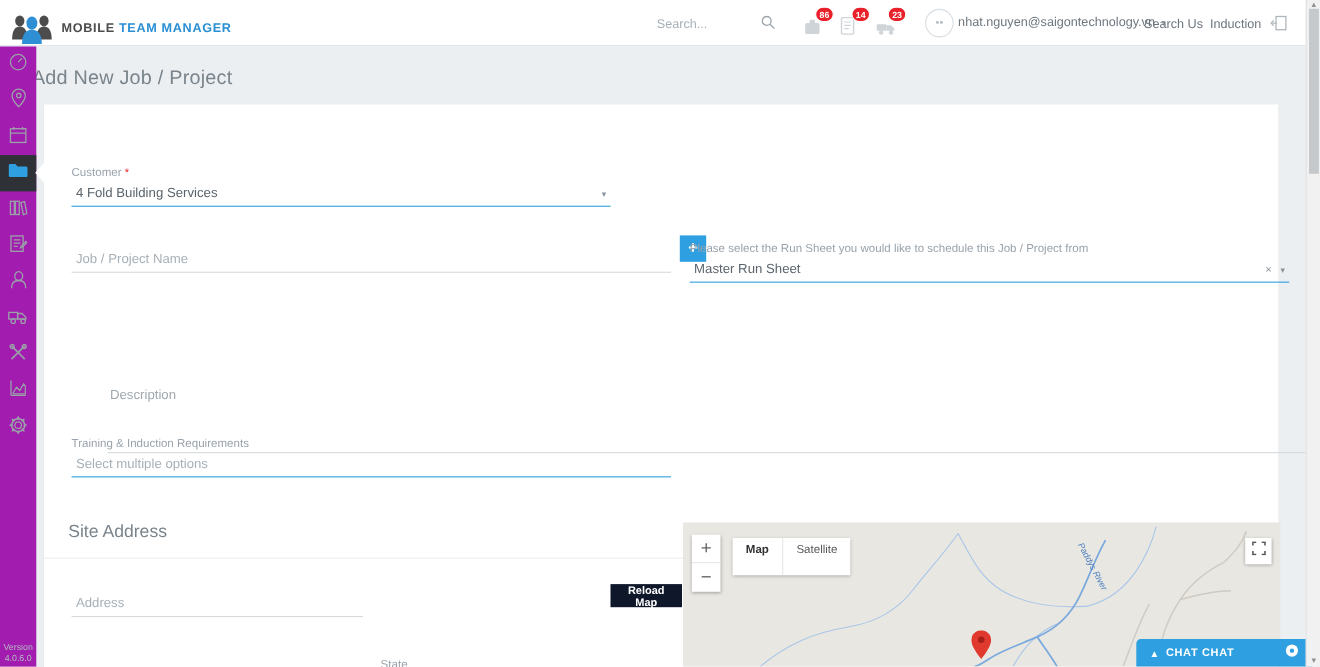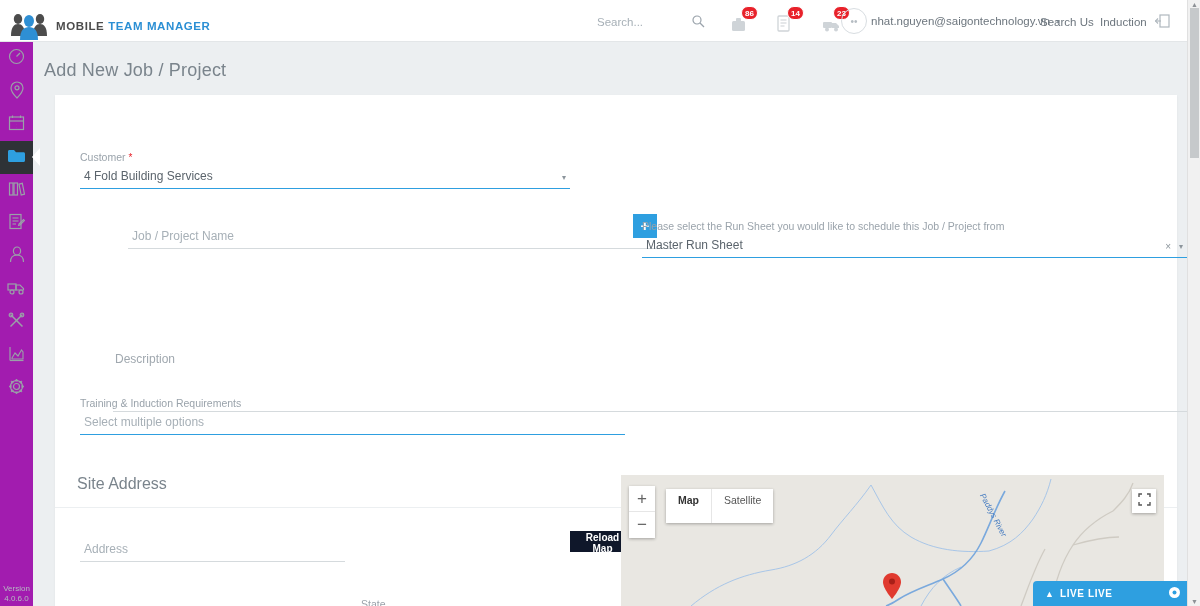--- a/index.html
+++ b/index.html
@@ -25,21 +25,21 @@
     position: absolute; left: 595px; top: 12px; width: 120px; height: 20px;
     display: flex; align-items: center;
   }
   .search-input {
     border: none; outline: none; background: transparent;
     font-size: 11.5px; color: #9aa3ab; width: 95px;
     font-family: "Liberation Sans", sans-serif;
   }
   .search-input::placeholder { color: #a7b0b7; }
   .search-icon { position: absolute; right: 10px; top: 2px; color: #9aa3ab; }
-  .notif-group { position: absolute; left: 728px; top: 6px; display: flex; gap: 20px; }
+  .notif-group { position: absolute; left: 728px; top: 6px; display: flex; gap: 7px; }
   .notif { position: relative; width: 26px; height: 28px; cursor: pointer; }
   .notif svg { position: absolute; bottom: 2px; left: 2px; fill: #cfd4d8; }
   .badge {
     position: absolute; top: 0; right: -4px;
     background: #e8212a; color: #fff; border-radius: 9px;
     font-size: 8px; font-weight: bold; line-height: 13px;
     min-width: 17px; height: 14px; text-align: center; padding: 0 2px;
     border: 1px solid #fff;
   }
   .user-area { position: absolute; left: 841px; top: 8px; display: flex; align-items: center; }
@@ -70,21 +70,21 @@
     width: 0; height: 0;
     border-top: 9px solid transparent; border-bottom: 9px solid transparent;
     border-right: 8px solid #ffffff;
   }
   .version {
     position: absolute; bottom: 2px; left: 0; width: 33px;
     color: #b4bbc1; font-size: 8px; text-align: center; line-height: 10px;
   }
 
   
-  .main { position: absolute; top: 42px; left: 33px; width: 1160px; height: 564px; background: #eceff1; }
+  .main { position: absolute; top: 42px; left: 18px; width: 1160px; height: 564px; background: #eceff1; }
   .page-title {
     font-size: 18px; color: #7a848c; font-weight: normal;
     padding: 18px 0 0 11px; letter-spacing: .2px;
   }
   .card {
     position: absolute; top: 53px; left: 22px; width: 1122px; height: 540px;
     background: #ffffff; box-shadow: 0 1px 2px rgba(0,0,0,.06);
   }
 
   .fld-label { font-size: 10.5px; color: #9aa3ab; margin-bottom: 3px; }
@@ -370,21 +370,21 @@
         <span>Customer</span>
         <span class="req">*</span>
       </div>
       <div style="position:relative;">
         <input class="underline-input focusline" value="4 Fold Building Services" style="">
         <span class="sel-caret">▾</span>
       </div>
     </div>
     <button class="plus-btn">+</button>
 
-    <div style="position:absolute;left:25px;top:131px;width:545px;margin-left:48px;">
+    <div style="position:absolute;left:25px;top:131px;width:545px;">
       <input class="underline-input" placeholder="Job / Project Name" style="">
     </div>
 
     <div style="position:absolute;left:587px;top:125px;width:545px;">
       <div class="fld-label">Please select the Run Sheet you would like to schedule this Job / Project from</div>
       <div style="position:relative;">
         <input class="underline-input focusline" value="Master Run Sheet" style="">
         <span class="sel-clear">×</span>
         <span class="sel-caret">▾</span>
       </div>
@@ -459,21 +459,21 @@
     <svg width="18" height="26" viewBox="0 0 18 26">
       <path d="M9 0 C4 0 0 4 0 9 C0 15.5 9 26 9 26 C9 26 18 15.5 18 9 C18 4 14 0 9 0 Z" fill="#e03a2f"></path>
       <circle cx="9" cy="8.6" r="3" fill="#a81f18"></circle>
     </svg>
   </span>
 </div>
 <span class="river-label">Paddys River</span>
 
 <div class="livechat">
   <span style="margin-left:12px;font-size:9px;">▲</span>
-  <span class="lc-text">LIVE LIVE</span>
+  <span class="lc-text">CHAT CHAT</span>
   <span class="lc-gear">
     <svg width="13" height="13" viewBox="0 0 13 13" fill="#fff">
       <circle cx="6.5" cy="6.5" r="5.5"></circle>
         <circle cx="6.5" cy="6.5" r="2" fill="#2e9fe0"></circle>
     </svg>
   </span>
 </div>
 
 <div class="vscroll">
   <span class="varrow" style="top:1px;">▲</span>

